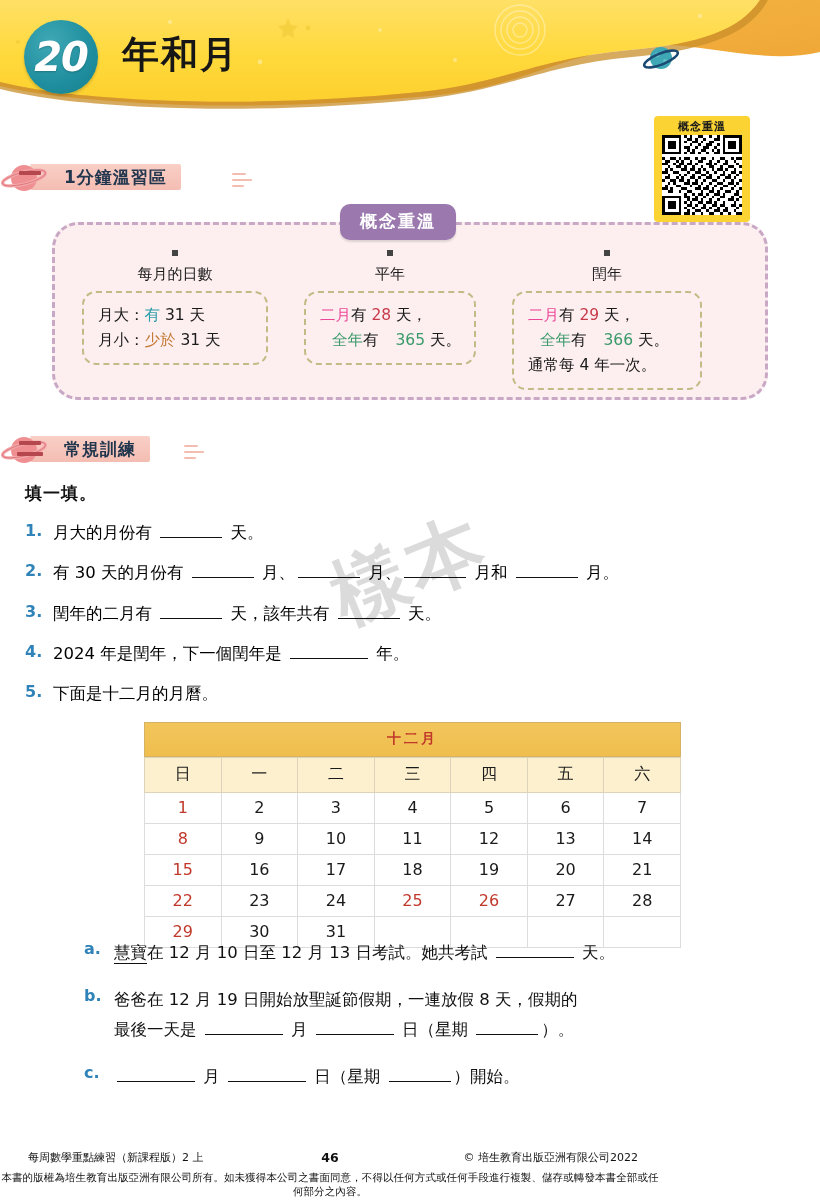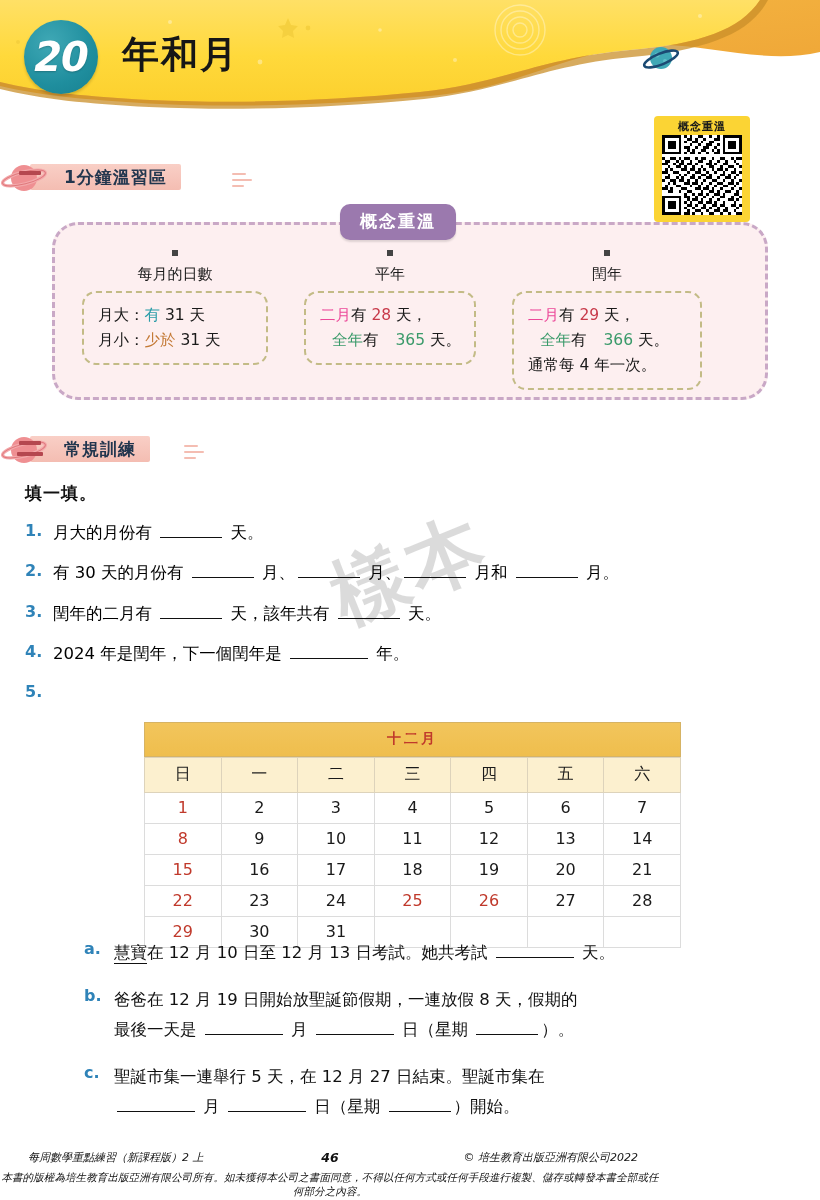--- a/index.html
+++ b/index.html
@@ -287,21 +287,20 @@
     letter-spacing: 4px;
     pointer-events: none;
     white-space: nowrap;
   }
 
   
   .footer {
     position: absolute;
     left: 0; top: 1150px;
     width: 660px;
-    font-style: italic;
   }
   .footer-top {
     position: relative;
     height: 18px;
     font-size: 11px;
     color: #111;
   }
   .footer-left  { position:absolute; left: 28px; top: 0; }
   .footer-page  { position:absolute; left: 0; right:0; top: 0; text-align:center; font-weight:bold; font-size: 12.5px; }
   .footer-right { position:absolute; right: 22px; top: 0; }
@@ -685,20 +684,21 @@
   <span class="q-text"><span>閏年的二月有 </span><span class="blank b-md"></span><span> 天，該年共有 </span><span class="blank b-md"></span><span> 天。</span></span>
 </div>
 
 <div class="q-row" style="top:641px;">
   <span class="q-num">4.</span>
   <span class="q-text"><span>2024 年是閏年，下一個閏年是 </span><span class="blank b-lg"></span><span> 年。</span></span>
 </div>
 
 <div class="q-row" style="top:681px;">
   <span class="q-num">5.</span>
+  <span class="q-text">下面是十二月的月曆。</span>
 </div>
 
 <table class="calendar">
   <caption class="cal-caption">十二月</caption>
   <thead>
     <tr>
       <th>日</th>
       <th>一</th>
       <th>二</th>
       <th>三</th>
@@ -765,21 +765,20 @@
   <span class="subq-num">b.</span>
   <span>
     <div class="subq-text">爸爸在 12 月 19 日開始放聖誕節假期，一連放假 8 天，假期的</div>
     <div class="subq-text"><span>最後一天是 </span><span class="blank b-lg"></span><span> 月 </span><span class="blank b-lg"></span><span> 日（星期 </span><span class="blank b-md"></span><span>）。</span></div>
   </span>
 </div>
 
 <div class="subq" style="top:1062px;">
   <span class="subq-num">c.</span>
   <span>
-    <div class="subq-text">聖誕市集一連舉行 5 天，在 12 月 27 日結束。聖誕市集在</div>
     <div class="subq-text"><span class="blank b-lg"></span><span> 月 </span><span class="blank b-lg"></span><span> 日（星期 </span><span class="blank b-md"></span><span>）開始。</span></div>
   </span>
 </div>
 
 <div class="watermark">樣本</div>
 
 <div class="footer">
   <div class="footer-top">
     <span class="footer-left">每周數學重點練習（新課程版）2 上</span>
     <span class="footer-page">46</span>

